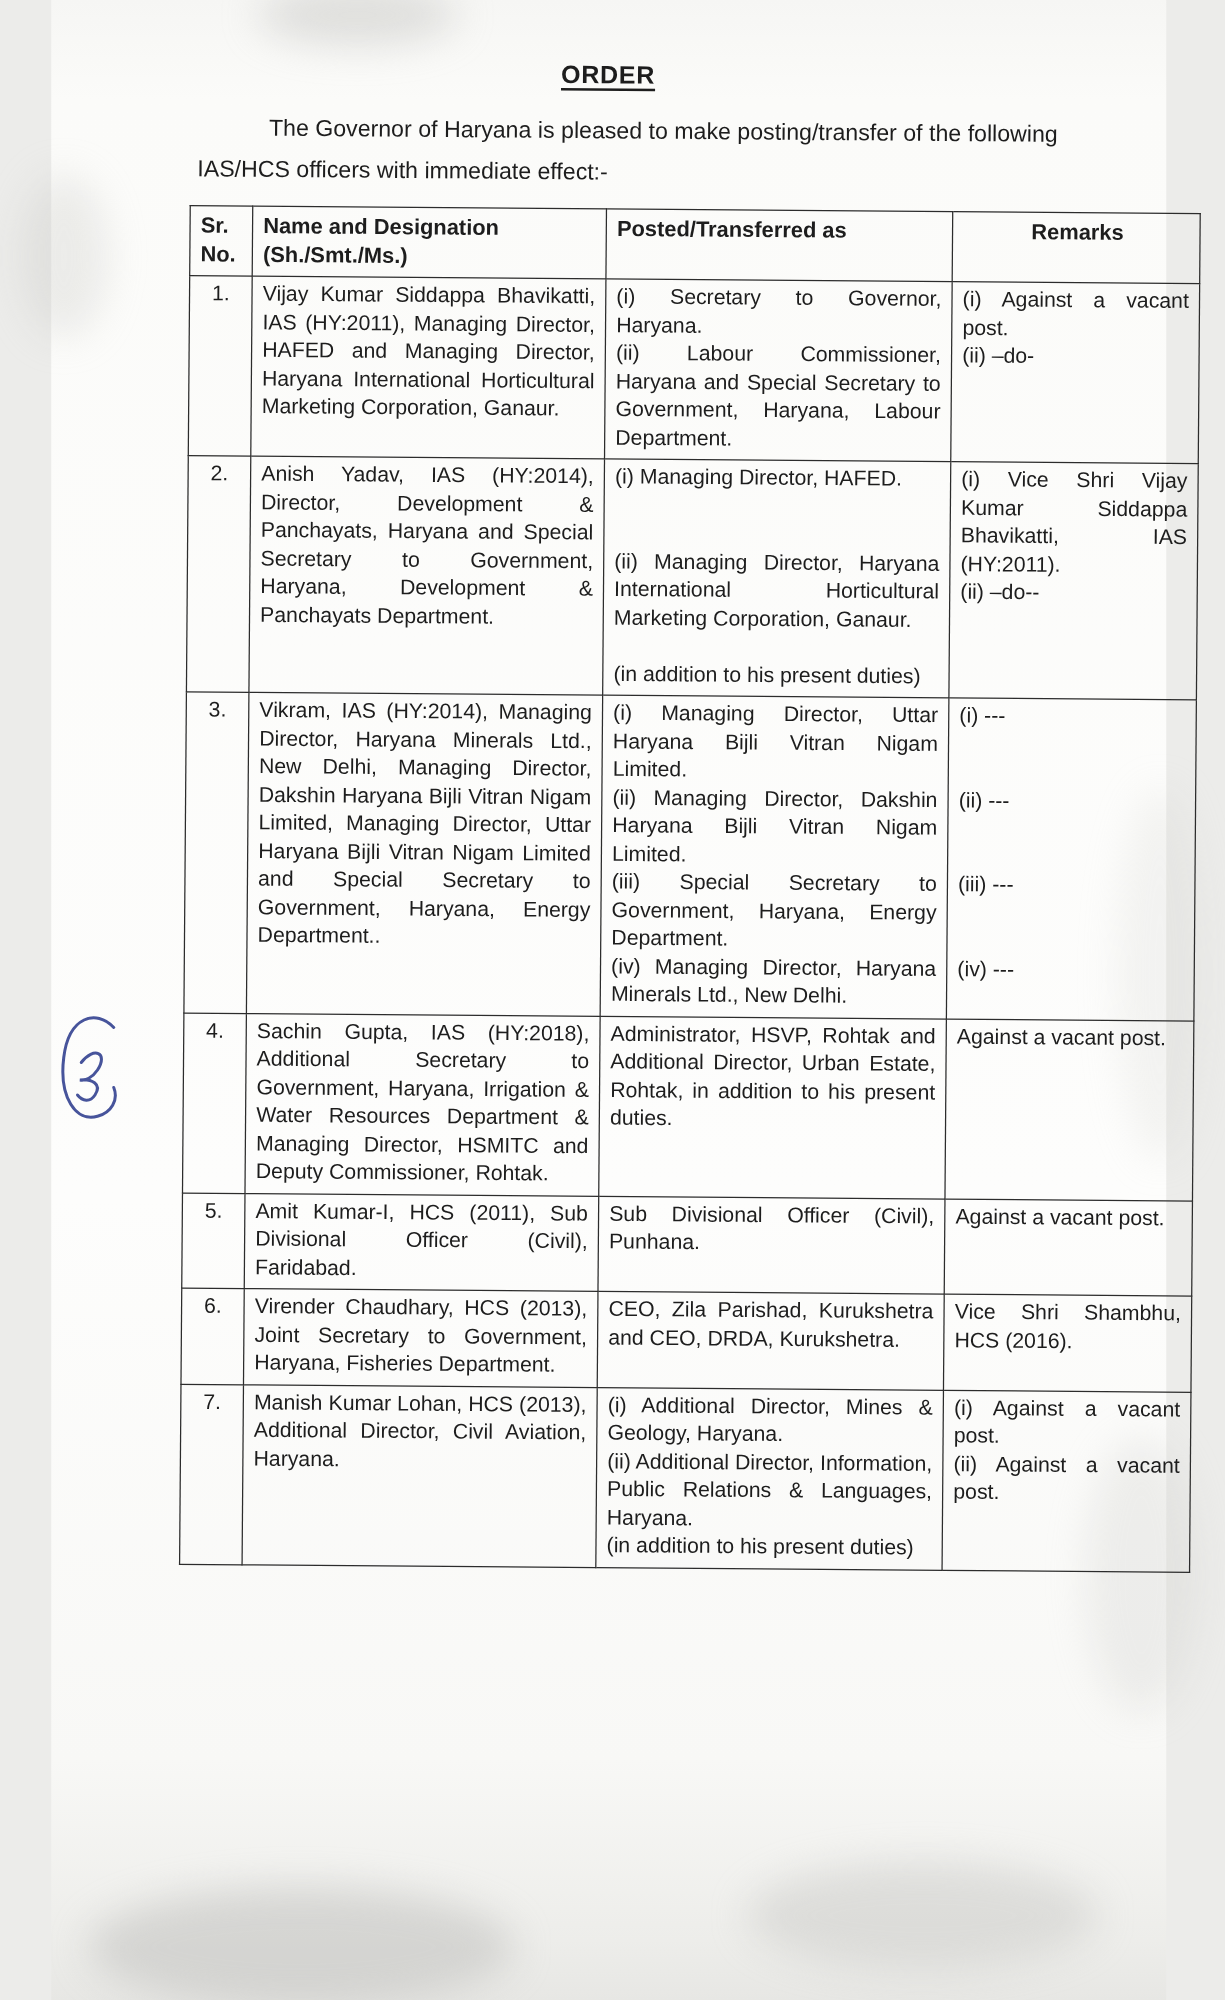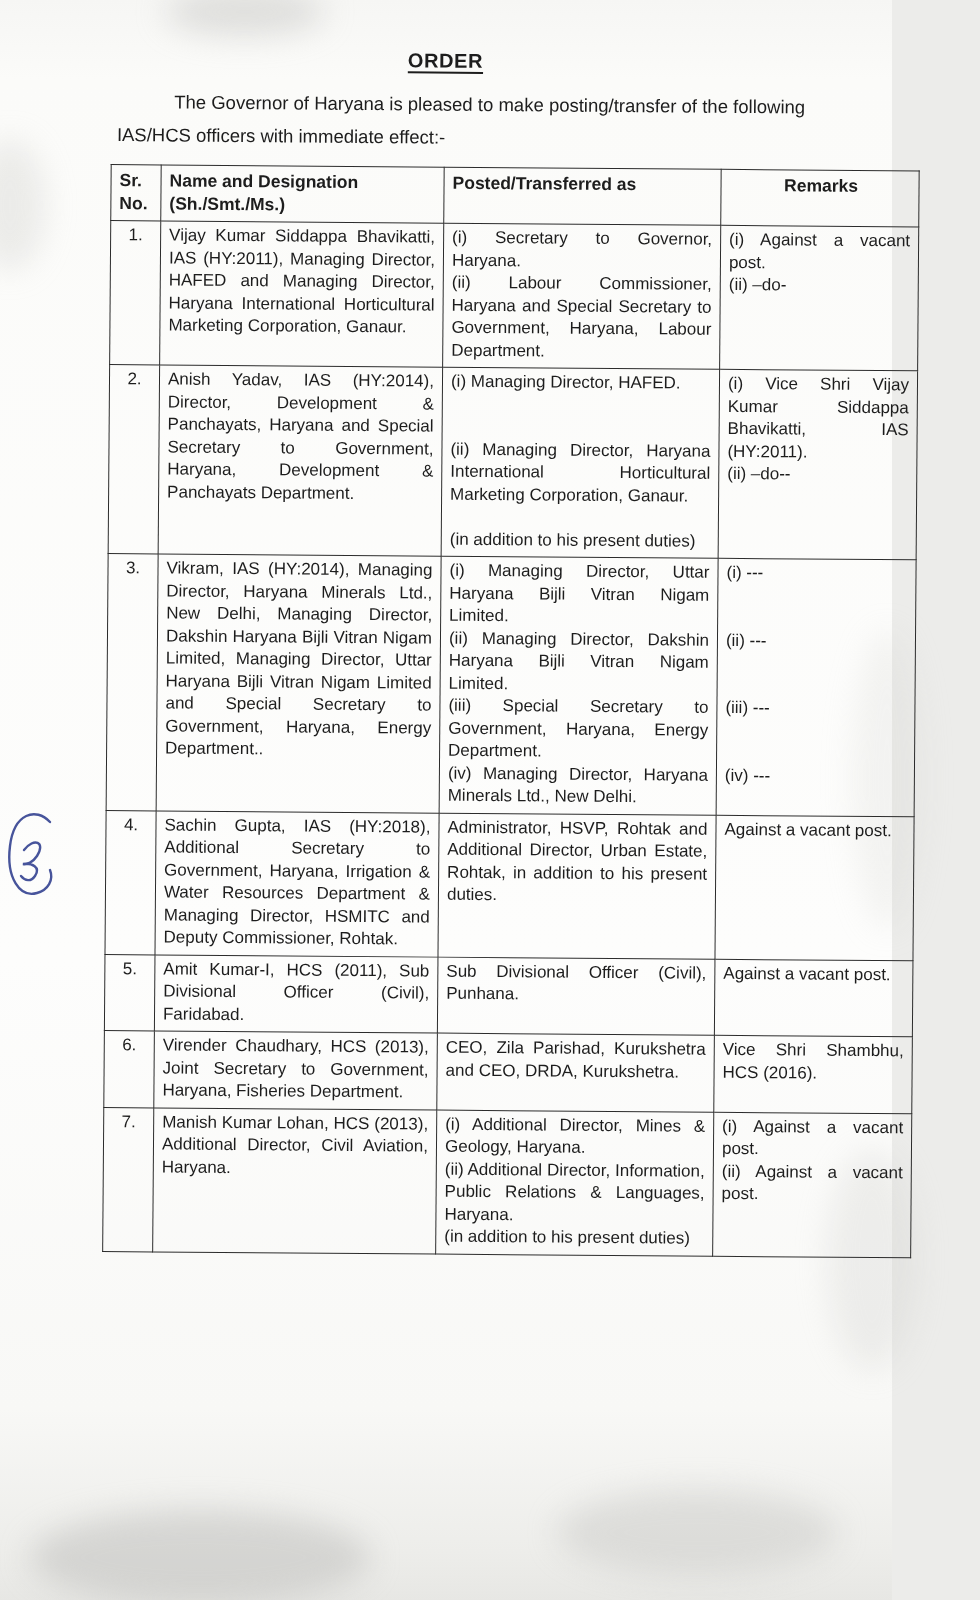--- a/index.html
+++ b/index.html
@@ -5,20 +5,21 @@
   html,body{margin:0;padding:0;}
   body{
     width:980px;height:1600px;overflow:hidden;
     background:#ececea;
     font-family:"Liberation Sans","DejaVu Sans",sans-serif;
     color:#1d1d1d;
   }
   .page{
     position:relative;width:892px;height:1600px;
     background:linear-gradient(180deg,#f6f6f4 0%,#fbfbf9 5%,#fdfdfc 60%,#f8f8f6 88%,#ededea 97%,#e7e7e4 100%);
+    margin-left:41px;
   }
   .blob{position:absolute;border-radius:50%;filter:blur(15px);pointer-events:none;}
   .b1{top:-12px;left:165px;width:160px;height:48px;background:rgba(188,188,184,.40);}
   .b2{top:140px;left:-25px;width:70px;height:130px;background:rgba(200,200,196,.30);}
   .b3{bottom:-5px;left:30px;width:340px;height:95px;background:rgba(185,185,181,.45);}
   .b4{bottom:25px;right:55px;width:280px;height:85px;background:rgba(192,192,188,.38);}
   .b5{top:1150px;right:-25px;width:90px;height:220px;background:rgba(205,205,201,.28);}
   .b6{top:630px;right:-30px;width:70px;height:300px;background:rgba(210,210,206,.22);}
 
   .doc{position:absolute;inset:0;transform:rotate(.45deg);transform-origin:490px 0;}

